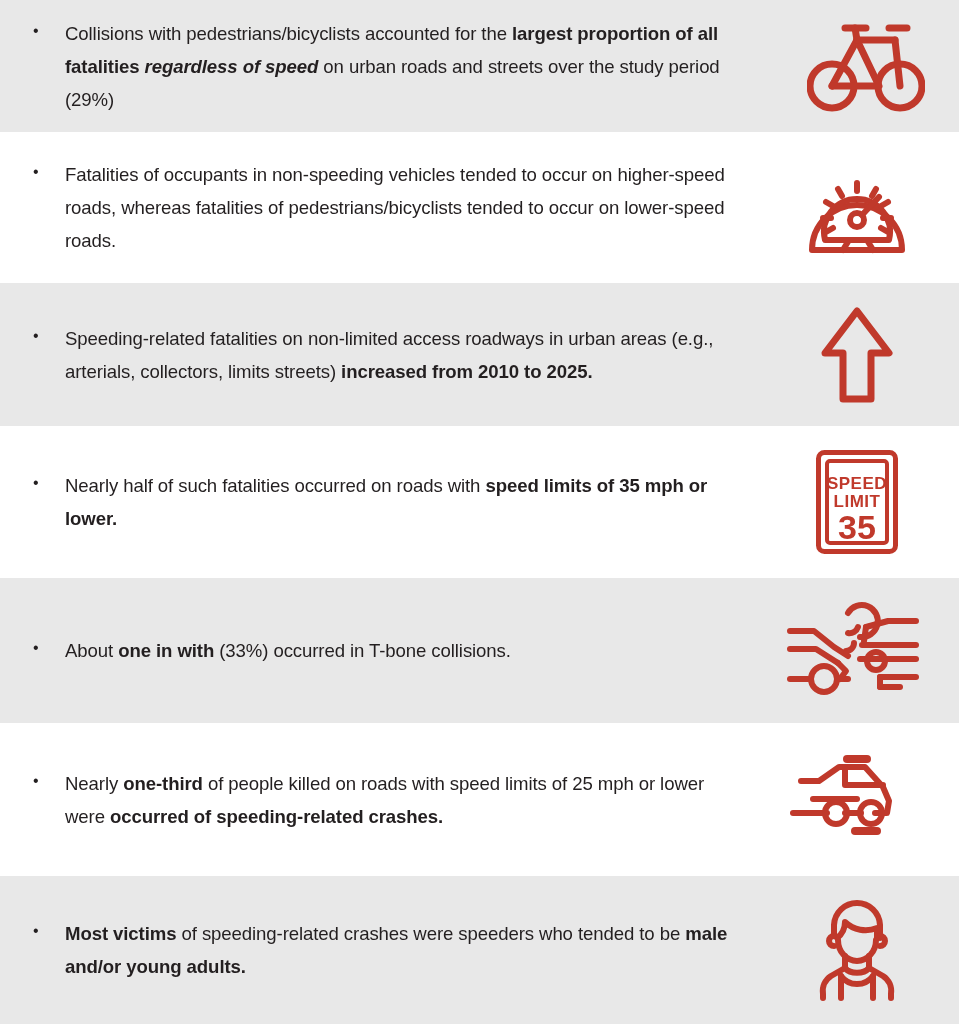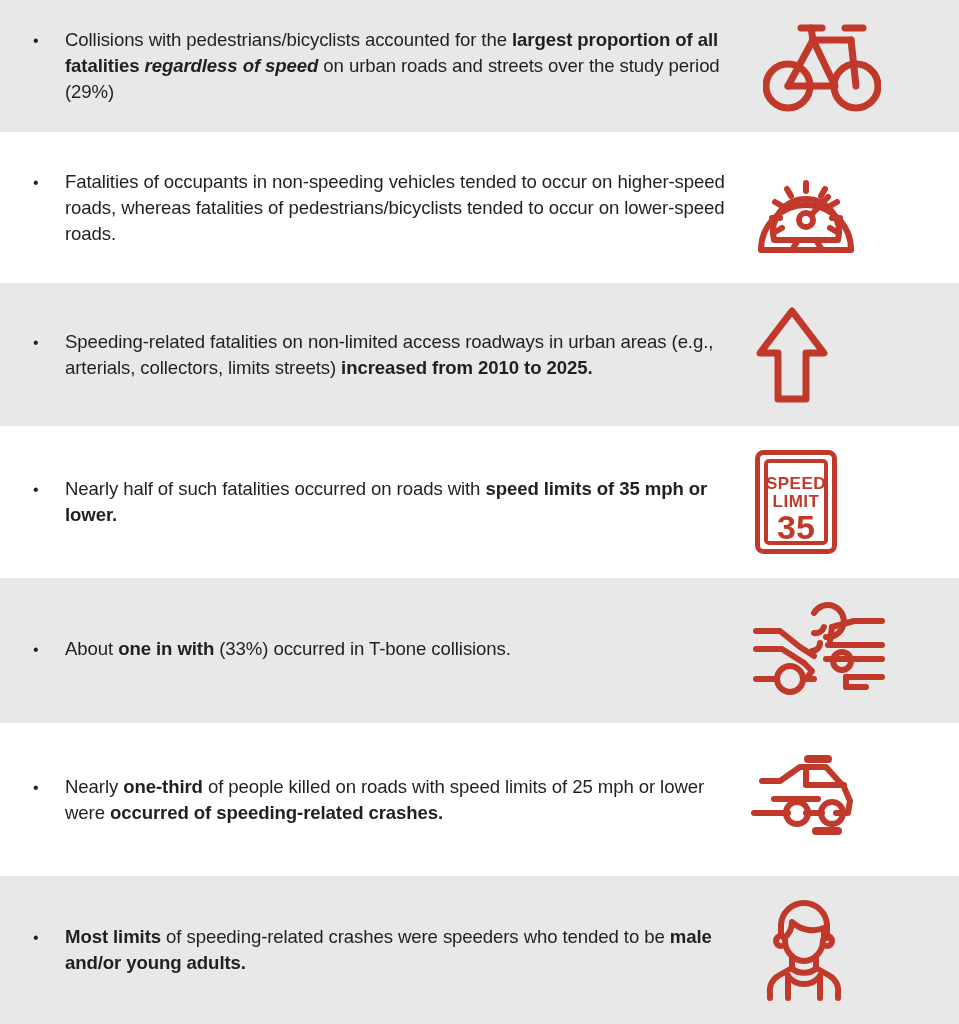--- a/index.html
+++ b/index.html
@@ -42,34 +42,34 @@
     flex: 0 0 auto;
     width: 32px;
     font-size: 16px;
     line-height: 28.5px;
     color: #231f20;
     text-align: left;
   }
   .bullet-text {
     flex: 1 1 auto;
     font-size: 18.6px;
-    line-height: 26px;
+    line-height: 33px;
     color: #231f20;
     letter-spacing: -0.1px;
     max-width: 690px;
   }
   .bullet-text b { font-weight: 700; }
   .bullet-text i { font-style: italic; font-weight: 700; }
 
   .icon-cell {
     flex: 0 0 auto;
     width: 205px;
     display: flex;
     align-items: center;
-    justify-content: flex-start;
+    justify-content: center;
   }
   .icon-cell svg { display: block; }
 
   
   #row-1 { top: 0px;    height: 132px; }
   #row-2 { top: 132px;  height: 151px; }
   #row-3 { top: 283px;  height: 143px; }
   #row-4 { top: 426px;  height: 152px; }
   #row-5 { top: 578px;  height: 145px; }
   #row-6 { top: 723px;  height: 153px; }
@@ -204,21 +204,21 @@
         <path d="M66 12 L66 30 L104 30"></path>
         <path d="M68 4 L88 4" stroke-width="8"></path>
         <path d="M76 76 L98 76" stroke-width="8"></path>
       </svg>
     </div>
   </div>
 
   <div class="row shaded" id="row-7">
     <div class="bullet-wrap">
       <div class="bullet-dot">•</div>
-      <div class="bullet-text"><b>Most limits</b><span> of speeding-related crashes were speeders who tended to be </span><b>male and/or young adults.</b></div>
+      <div class="bullet-text"><b>Most victims</b><span> of speeding-related crashes were speeders who tended to be </span><b>male and/or young adults.</b></div>
     </div>
     <div class="icon-cell">
       <svg width="100" height="104" viewBox="0 0 100 104" fill="none" stroke="#C0392B" stroke-width="6" stroke-linecap="round" stroke-linejoin="round">
 
         <path d="M27 38 L27 27 A23 23 0 0 1 50 5 A23 23 0 0 1 73 27 L73 40"></path>
         <path d="M30 40 A20 20 0 0 0 38 24 A30 30 0 0 0 70 30 L70 40"></path>
         <path d="M27 38 A5 5 0 0 0 27 48"></path>
         <path d="M73 38 A5 5 0 0 1 73 48"></path>
         <path d="M31 42 A19 21 0 0 0 69 42"></path>
 

